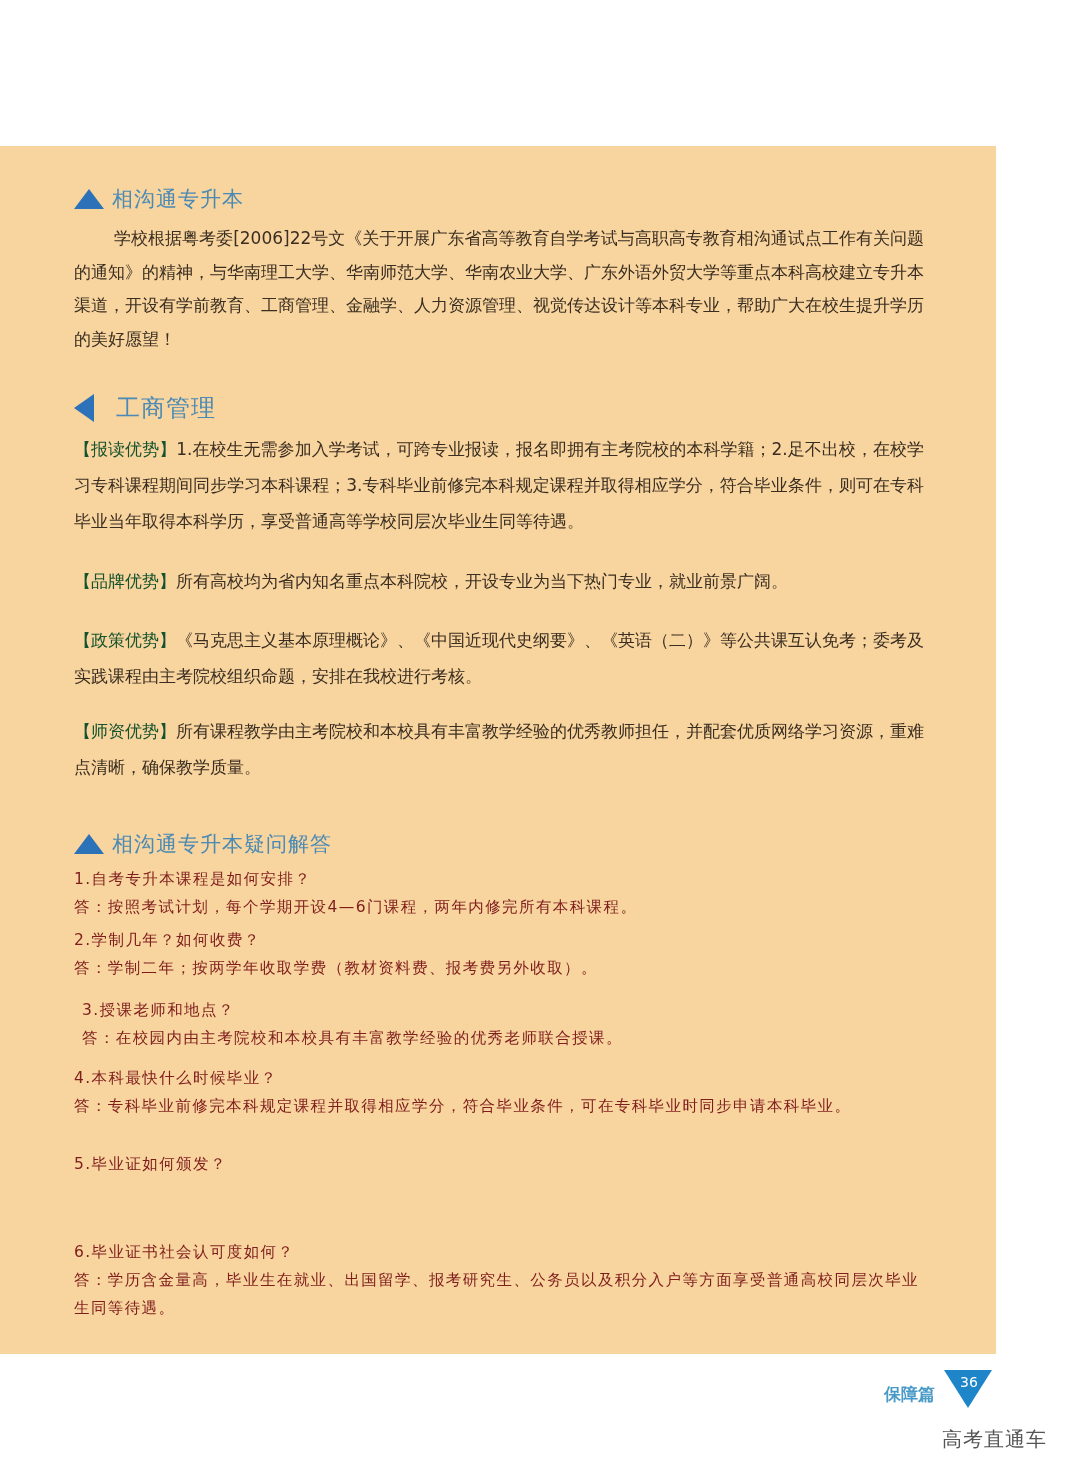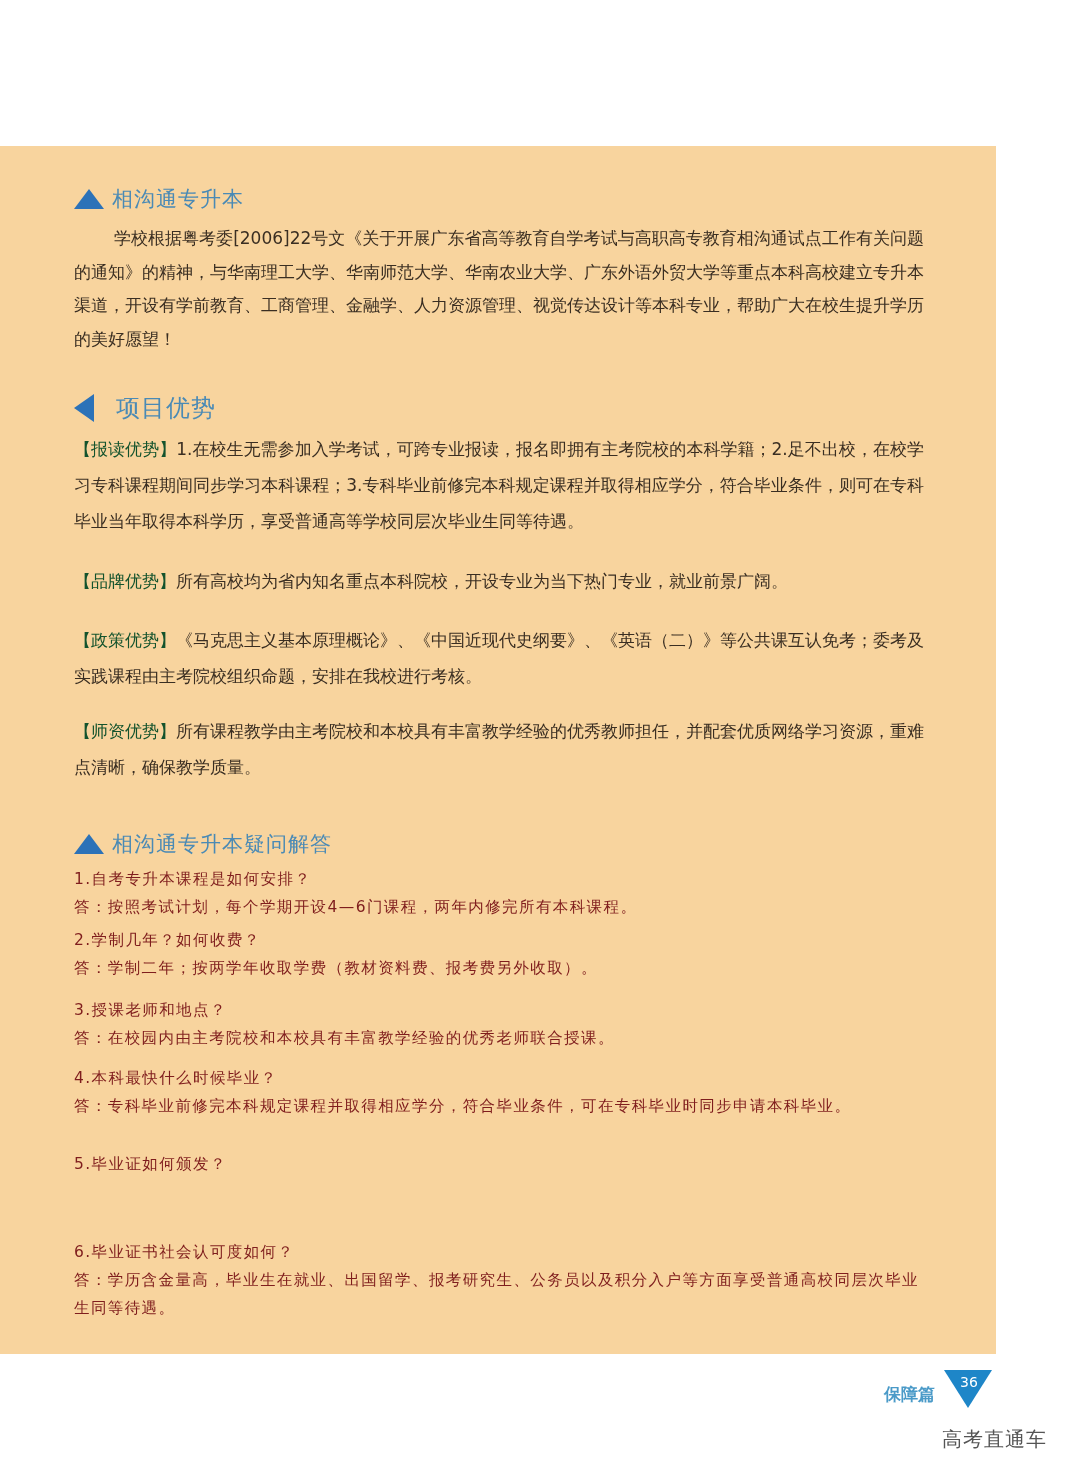--- a/index.html
+++ b/index.html
@@ -59,21 +59,21 @@
 <div class="panel"></div>
 
 <div class="sec-title" style="top:185px;">
   <span class="tri-up"></span>
   <span>相沟通专升本</span>
 </div>
 <div class="para indent" style="top:222px;">学校根据粤考委[2006]22号文《关于开展广东省高等教育自学考试与高职高专教育相沟通试点工作有关问题的通知》的精神，与华南理工大学、华南师范大学、华南农业大学、广东外语外贸大学等重点本科高校建立专升本渠道，开设有学前教育、工商管理、金融学、人力资源管理、视觉传达设计等本科专业，帮助广大在校生提升学历的美好愿望！</div>
 
 <div class="sec-title sec2" style="top:392px;">
   <span class="tri-left"></span>
-  <span>项目优势</span>
+  <span>工商管理</span>
 </div>
 
 <div class="adv" style="top:431px;">
   <span class="tag">【报读优势】</span><span>1.在校生无需参加入学考试，可跨专业报读，报名即拥有主考院校的本科学籍；2.足不出校，在校学习专科课程期间同步学习本科课程；3.专科毕业前修完本科规定课程并取得相应学分，符合毕业条件，则可在专科毕业当年取得本科学历，享受普通高等学校同层次毕业生同等待遇。</span>
 </div>
 <div class="adv" style="top:563px;">
   <span class="tag">【品牌优势】</span><span>所有高校均为省内知名重点本科院校，开设专业为当下热门专业，就业前景广阔。</span>
 </div>
 <div class="adv" style="top:622px;">
   <span class="tag">【政策优势】</span><span>《马克思主义基本原理概论》、《中国近现代史纲要》、《英语（二）》等公共课互认免考；委考及实践课程由主考院校组织命题，安排在我校进行考核。</span>
@@ -88,21 +88,21 @@
 </div>
 
 <div class="faq" style="top:865px;">
   <div class="q">1.自考专升本课程是如何安排？</div>
   <div class="a">答：按照考试计划，每个学期开设4—6门课程，两年内修完所有本科课程。</div>
 </div>
 <div class="faq" style="top:926px;">
   <div class="q">2.学制几年？如何收费？</div>
   <div class="a">答：学制二年；按两学年收取学费（教材资料费、报考费另外收取）。</div>
 </div>
-<div class="faq" style="top:996px;">
+<div class="faq" style="top:996px;margin-left:8px;">
   <div class="q">3.授课老师和地点？</div>
   <div class="a">答：在校园内由主考院校和本校具有丰富教学经验的优秀老师联合授课。</div>
 </div>
 <div class="faq" style="top:1064px;">
   <div class="q">4.本科最快什么时候毕业？</div>
   <div class="a">答：专科毕业前修完本科规定课程并取得相应学分，符合毕业条件，可在专科毕业时同步申请本科毕业。</div>
 </div>
 <div class="faq" style="top:1150px;">
   <div class="q">5.毕业证如何颁发？</div>
 </div>

